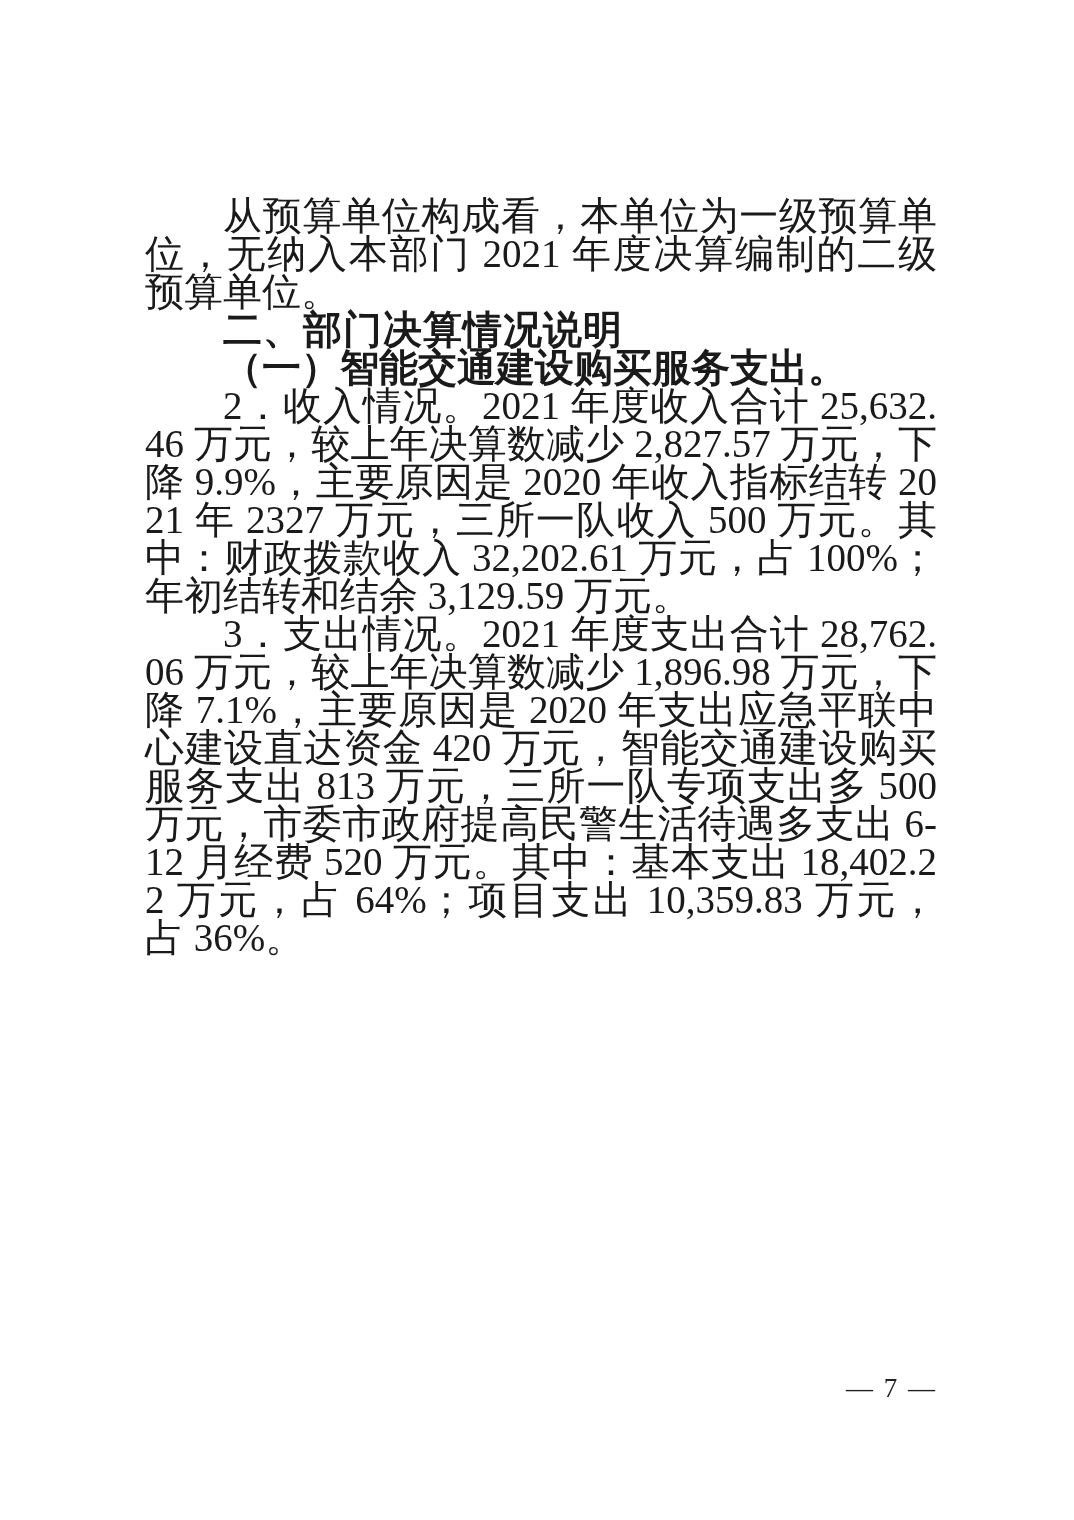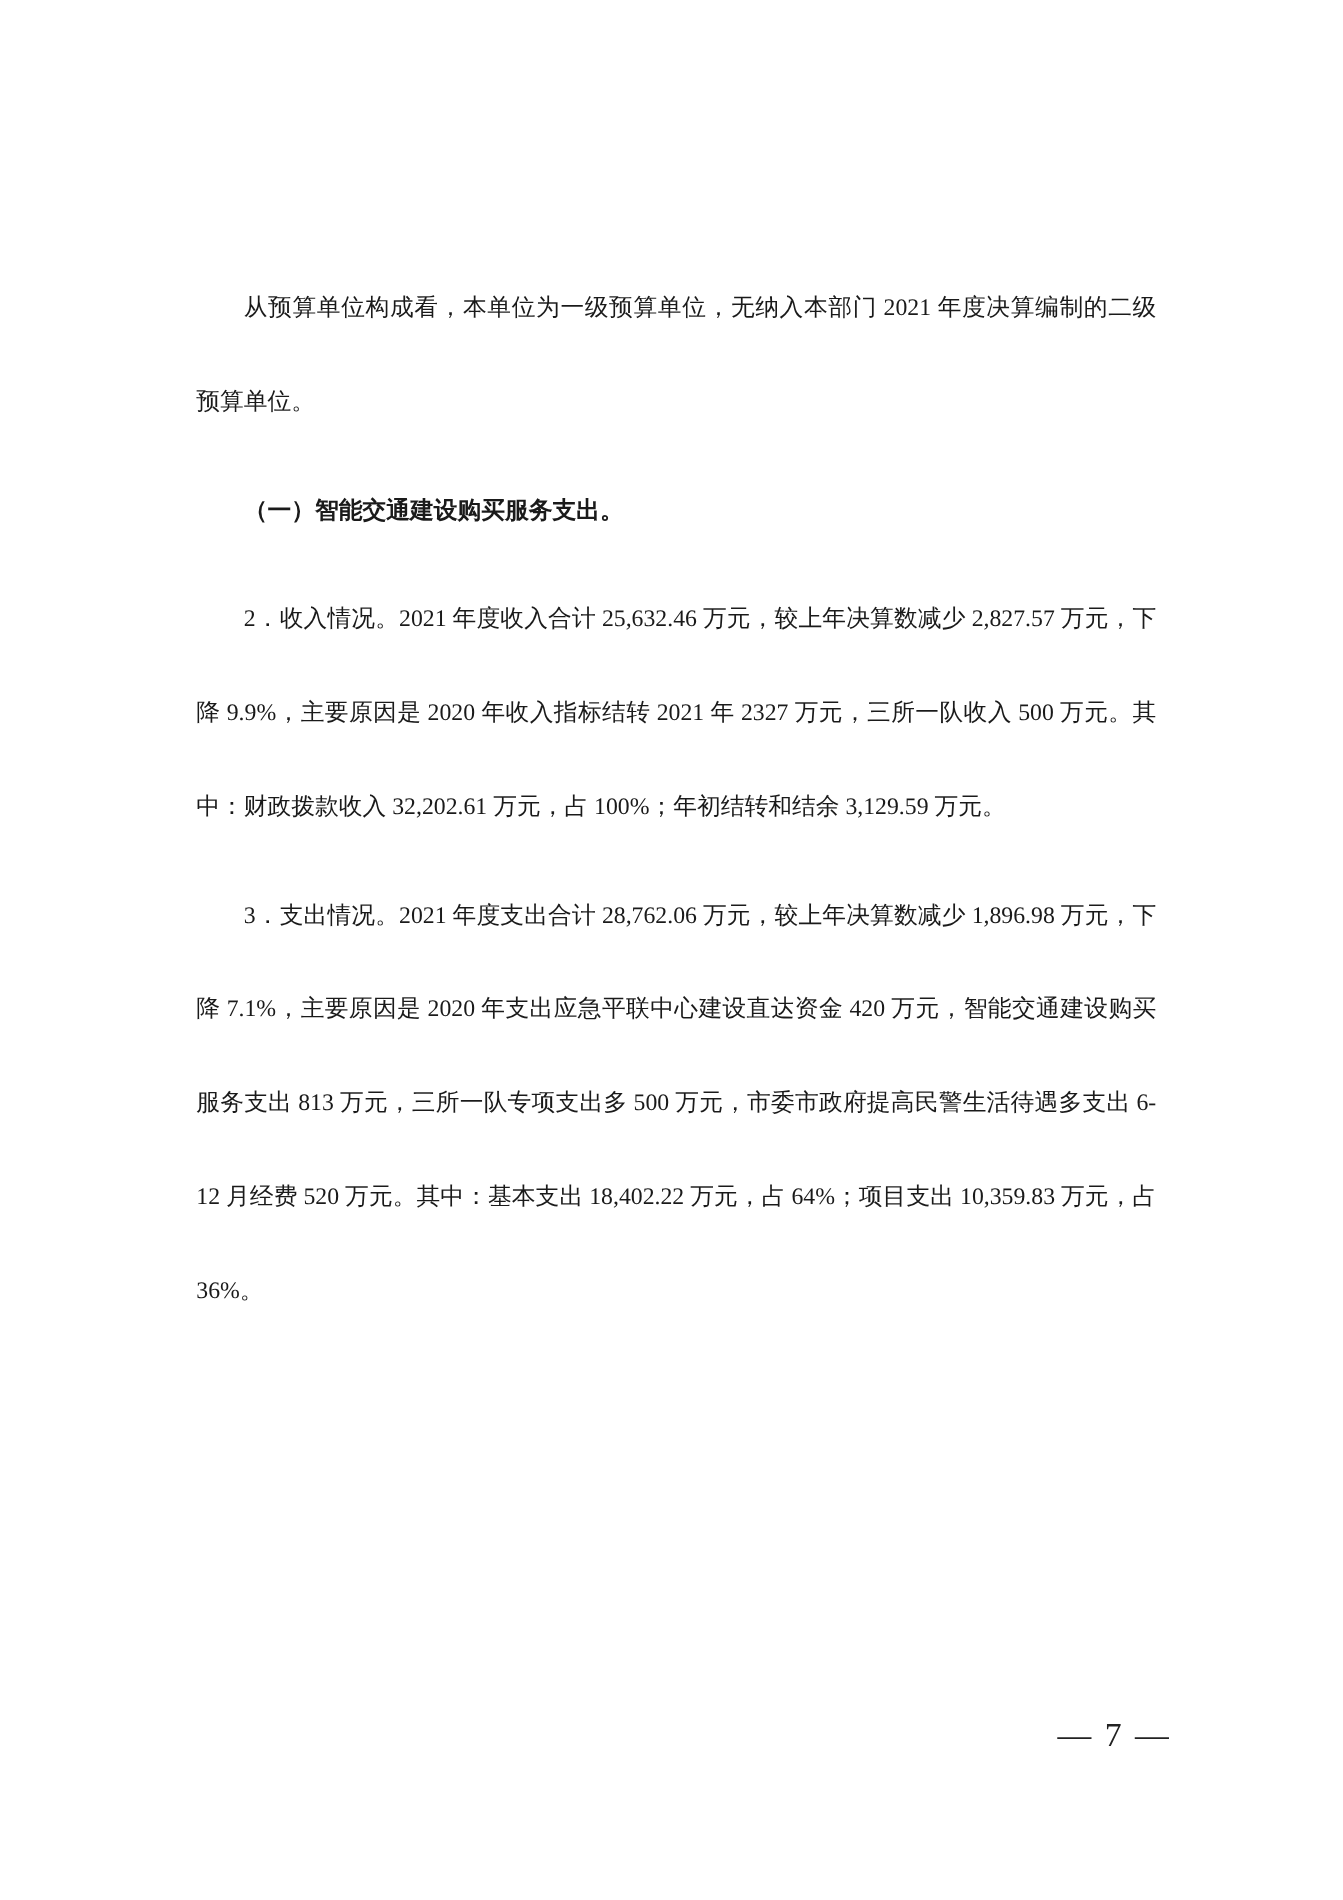--- a/index.html
+++ b/index.html
@@ -16,24 +16,24 @@
     font-family: "Liberation Serif", "DejaVu Serif", serif;
     color: #1a1a1a;
   }
   .content {
     position: absolute;
     left: 145px;
     top: 197px;
     width: 792px;
   }
   .content p {
-    margin: 12px;
+    margin: 0;
     padding: 0;
-    font-size: 19px;
-    line-height: 75px;
+    font-size: 39px;
+    line-height: 38px;
     text-indent: 2em;
     text-align: justify;
     text-justify: inter-ideograph;
     word-break: break-all;
   }
   .h1 {
     font-weight: bold;
     font-family: "Liberation Sans", "DejaVu Sans", sans-serif;
     letter-spacing: 1px;
   }
@@ -50,18 +50,19 @@
     letter-spacing: 2px;
     font-family: "Liberation Serif", "DejaVu Serif", serif;
   }
 </style>
 </head>
 <body>
 
 <div class="page">
   <div class="content">
     <p class="body">从预算单位构成看，本单位为一级预算单位，无纳入本部门 2021 年度决算编制的二级预算单位。</p>
+    <p class="h1">二、部门决算情况说明</p>
     <p class="h2">（一）智能交通建设购买服务支出。</p>
     <p class="body">2．收入情况。2021 年度收入合计 25,632.46 万元，较上年决算数减少 2,827.57 万元，下降 9.9%，主要原因是 2020 年收入指标结转 2021 年 2327 万元，三所一队收入 500 万元。其中：财政拨款收入 32,202.61 万元，占 100%；年初结转和结余 3,129.59 万元。</p>
     <p class="body">3．支出情况。2021 年度支出合计 28,762.06 万元，较上年决算数减少 1,896.98 万元，下降 7.1%，主要原因是 2020 年支出应急平联中心建设直达资金 420 万元，智能交通建设购买服务支出 813 万元，三所一队专项支出多 500 万元，市委市政府提高民警生活待遇多支出 6-12 月经费 520 万元。其中：基本支出 18,402.22 万元，占 64%；项目支出 10,359.83 万元，占 36%。</p>
   </div>
   <div class="footer">— 7 —</div>
 </div>
 
 </body></html>

